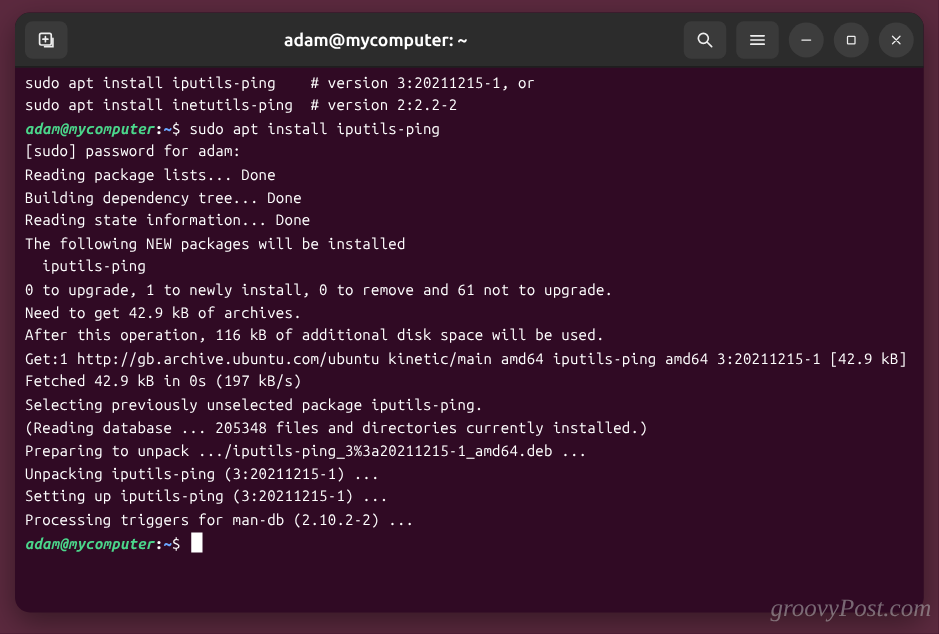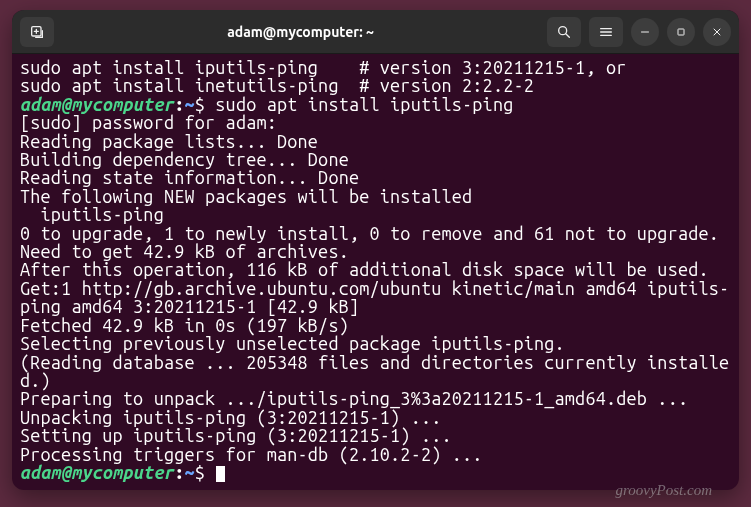--- a/index.html
+++ b/index.html
@@ -53,21 +53,21 @@
   color: #fff;
   font-family: Ubuntu, Cantarell, sans-serif;
   font-size: 14px;
   font-weight: 600;
 }
 .spacer-left { display:flex; gap:6px; }
 .spacer-right { display:flex; gap:8px; align-items:center; }
 .terminal {
   flex: 1;
   padding: 4px 8px 8px 8px;
-  font-size: 18px;
+  font-size: 12px;
   line-height: 18.4px;
   color: #ffffff;
   white-space: pre;
   overflow: hidden;
   letter-spacing: 0.2px;
 }
 .line { white-space: pre-wrap; word-break: break-all; }
 .user { color: #4bd68b; font-weight: bold; font-style: italic; }
 .colon { color: #ffffff; font-weight: bold; }
 .path { color: #6aa6ff; font-weight: bold; }
@@ -76,25 +76,25 @@
 .cursor {
   display: inline-block;
   width: 9px;
   height: 16px;
   background: #ffffff;
   vertical-align: text-bottom;
   margin-left: 1px;
 }
 .watermark {
   position: absolute;
-  right: 39px;
+  right: 6px;
   bottom: 8px;
   font-family: Georgia, "Times New Roman", serif;
   font-style: italic;
-  font-size: 15px;
+  font-size: 20px;
   color: rgba(180,180,180,0.55);
   pointer-events: none;
 }
 </style>
 </head>
 <body>
 
 <div class="window">
   <div class="titlebar">
     <div class="spacer-left">

